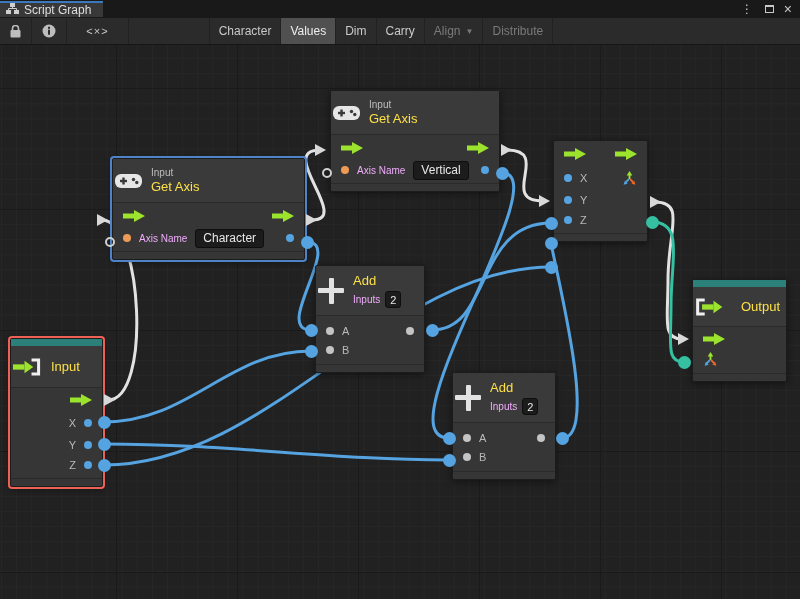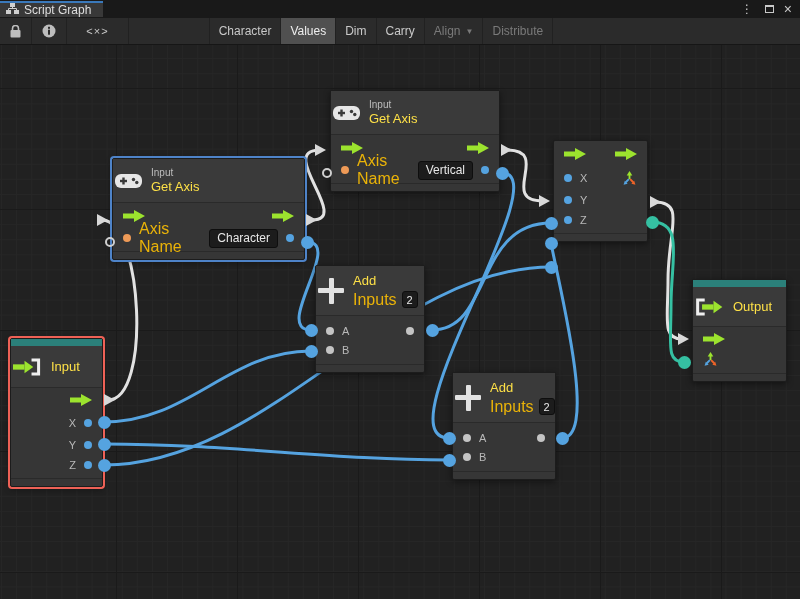--- a/index.html
+++ b/index.html
@@ -47,21 +47,21 @@
   .node.sel-blue { box-shadow:0 0 0 2px #4e83c8, 0 2px 6px rgba(0,0,0,.45); }
   .node.sel-red  { box-shadow:0 0 0 2px #ee6156, 0 2px 6px rgba(0,0,0,.45); }
   .accent-strip { height:7px; background:#2b807a; }
   .node-header { background:#3a3a3a; border-bottom:1px solid #2a2a2a; display:flex; align-items:center; gap:9px; padding:0 2px; }
   .kind  { font-size:10px; color:#bdbdbd; line-height:12px; }
   .title { font-size:13px; color:#fde047; line-height:16px; }
   .row { display:flex; align-items:center; gap:8px; padding:0 10px; }
   .flow-row { height:26px; justify-content:space-between; }
   .port-row { height:22px; }
   .port-label { font-size:11px; color:#b9b9b9; }
-  .axis-label { font-size:16px; color:#eab308; }
+  .axis-label { font-size:10px; color:#f0abfc; }
   .field { background:#1c1c1c; border:1px solid #0e0e0e; border-radius:3px; color:#e8e8e8;
            font-size:12px; padding:1px 7px; line-height:15px; }
   .count-field { background:#1c1c1c; border:1px solid #0e0e0e; border-radius:3px; color:#e8e8e8;
            font-size:11px; width:16px; height:17px; display:flex; align-items:center; justify-content:center; }
   .node-footer { height:8px; border-top:1px solid #2a2a2a; }
   .pdot { width:8px; height:8px; border-radius:50%; flex:0 0 auto; }
   .pdot.blue{background:#55a3e0} .pdot.orange{background:#ee9a57} .pdot.gray{background:#c4c4c4}
   .plus-icon { position:relative; width:26px; height:26px; flex:0 0 auto; }
   .plus-icon::before, .plus-icon::after { content:""; position:absolute; background:#e2e2e2; border-radius:1px; }
   .plus-icon::before { left:0; top:10.5px; width:26px; height:5px; }
@@ -337,21 +337,21 @@
       </div>
       <div class="row port-row" style="justify-content:flex-end; padding-bottom:4px;">
         <span class="port-label">Z</span>
         <span class="pdot blue"></span>
       </div>
       <div class="node-footer"></div>
     </div>
 
     <div class="node" style="left:692px; top:234px; width:95px;">
       <div class="accent-strip"></div>
-      <div class="node-header" style="height:40px; gap:8px;">
+      <div class="node-header" style="height:40px; gap:16px;">
         <svg width="30" height="20" viewBox="0 0 34 20">
           <path d="M11 2 H3 V18 H11" stroke="#efefef" stroke-width="3.4" fill="none"></path>
           <rect x="8" y="7" width="13" height="6" fill="#9ce32e"></rect>
             <path d="M21 3 L21 17 L31 10 Z" fill="#9ce32e"></path>
         </svg>
         <div class="title">Output</div>
       </div>
       <div class="row flow-row" style="height:24px; justify-content:flex-start;">
         <svg width="22" height="12" viewBox="0 0 22 12">
             <path d="M0 3.5 H11 V0 L22 6 L11 12 V8.5 H0 Z" fill="#9ce32e"></path>

